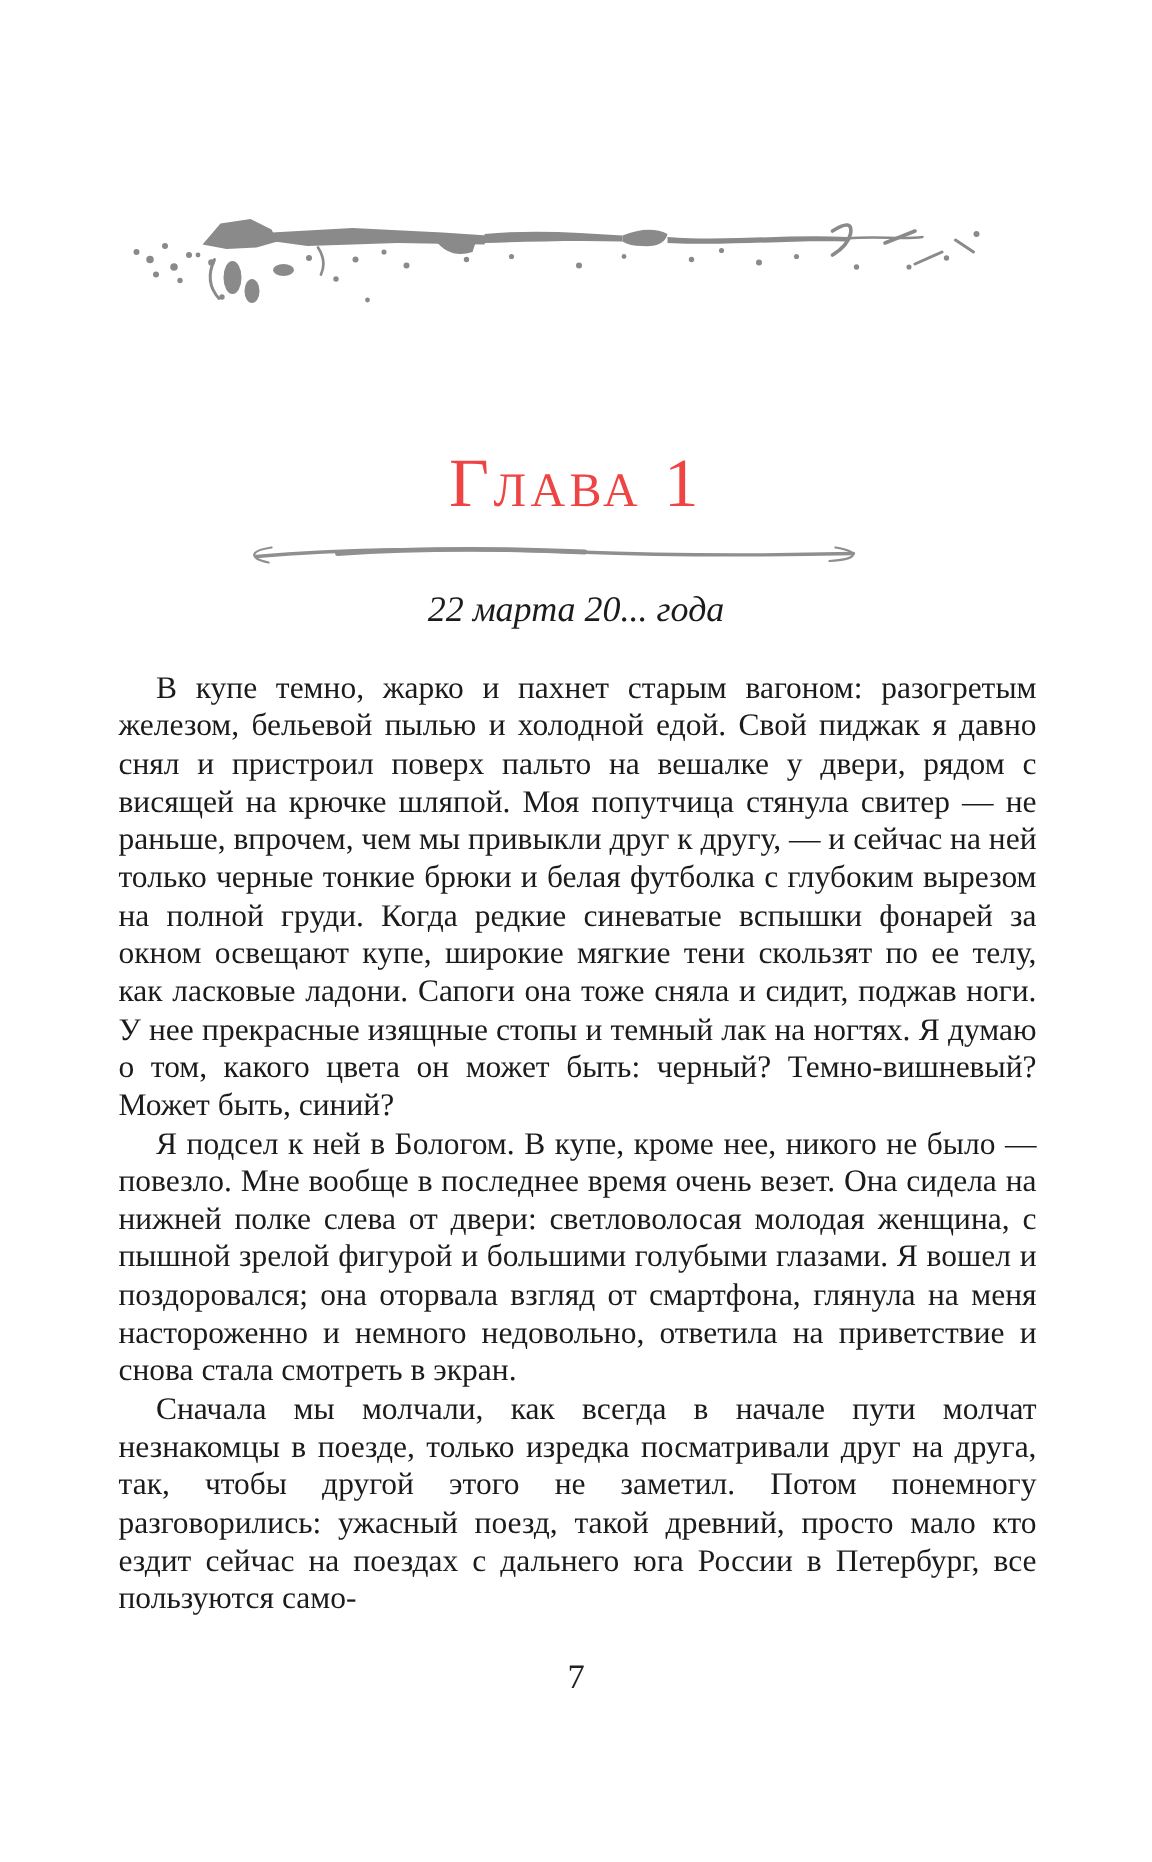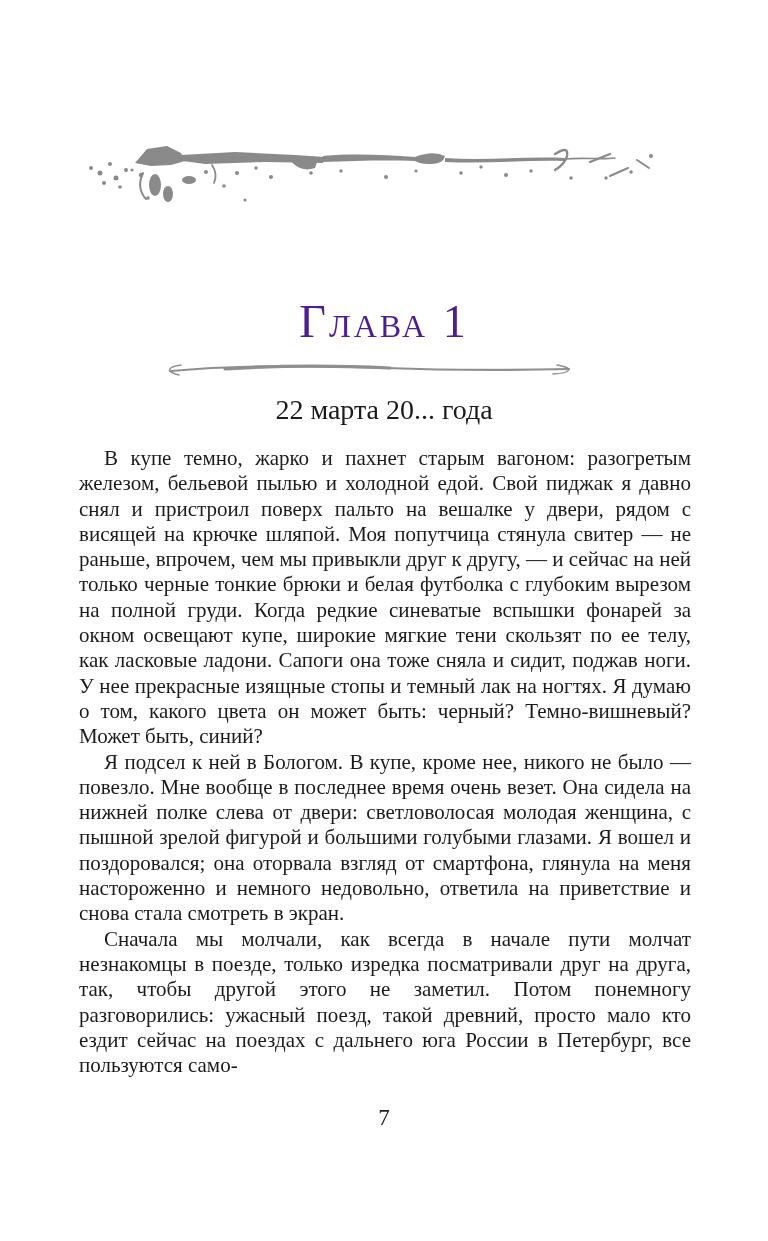--- a/index.html
+++ b/index.html
@@ -29,37 +29,38 @@
     top: 294px;
     width: 100%;
     margin: 0;
     text-align: center;
     font-family: "Liberation Serif", serif;
     font-weight: 400;
     font-variant: small-caps;
     font-size: 46px;
     line-height: 1.2;
     letter-spacing: 3px;
-    color: #4c1d95;
+    color: #ef4444;
   }
   .divider {
     position: absolute;
     left: 155px;
     top: 361px;
     width: 430px;
     height: 18px;
   }
   .date-line {
     position: absolute;
     left: 0;
     top: 393px;
     width: 100%;
     margin: 0;
     text-align: center;
-    font-size: 28px;
+    font-style: italic;
+    font-size: 24px;
     line-height: 1.2;
     color: #1b1b1b;
   }
   .body-text {
     position: absolute;
     left: 79px;
     top: 446px;
     width: 612px;
     font-size: 21px;
     line-height: 25.3px;

